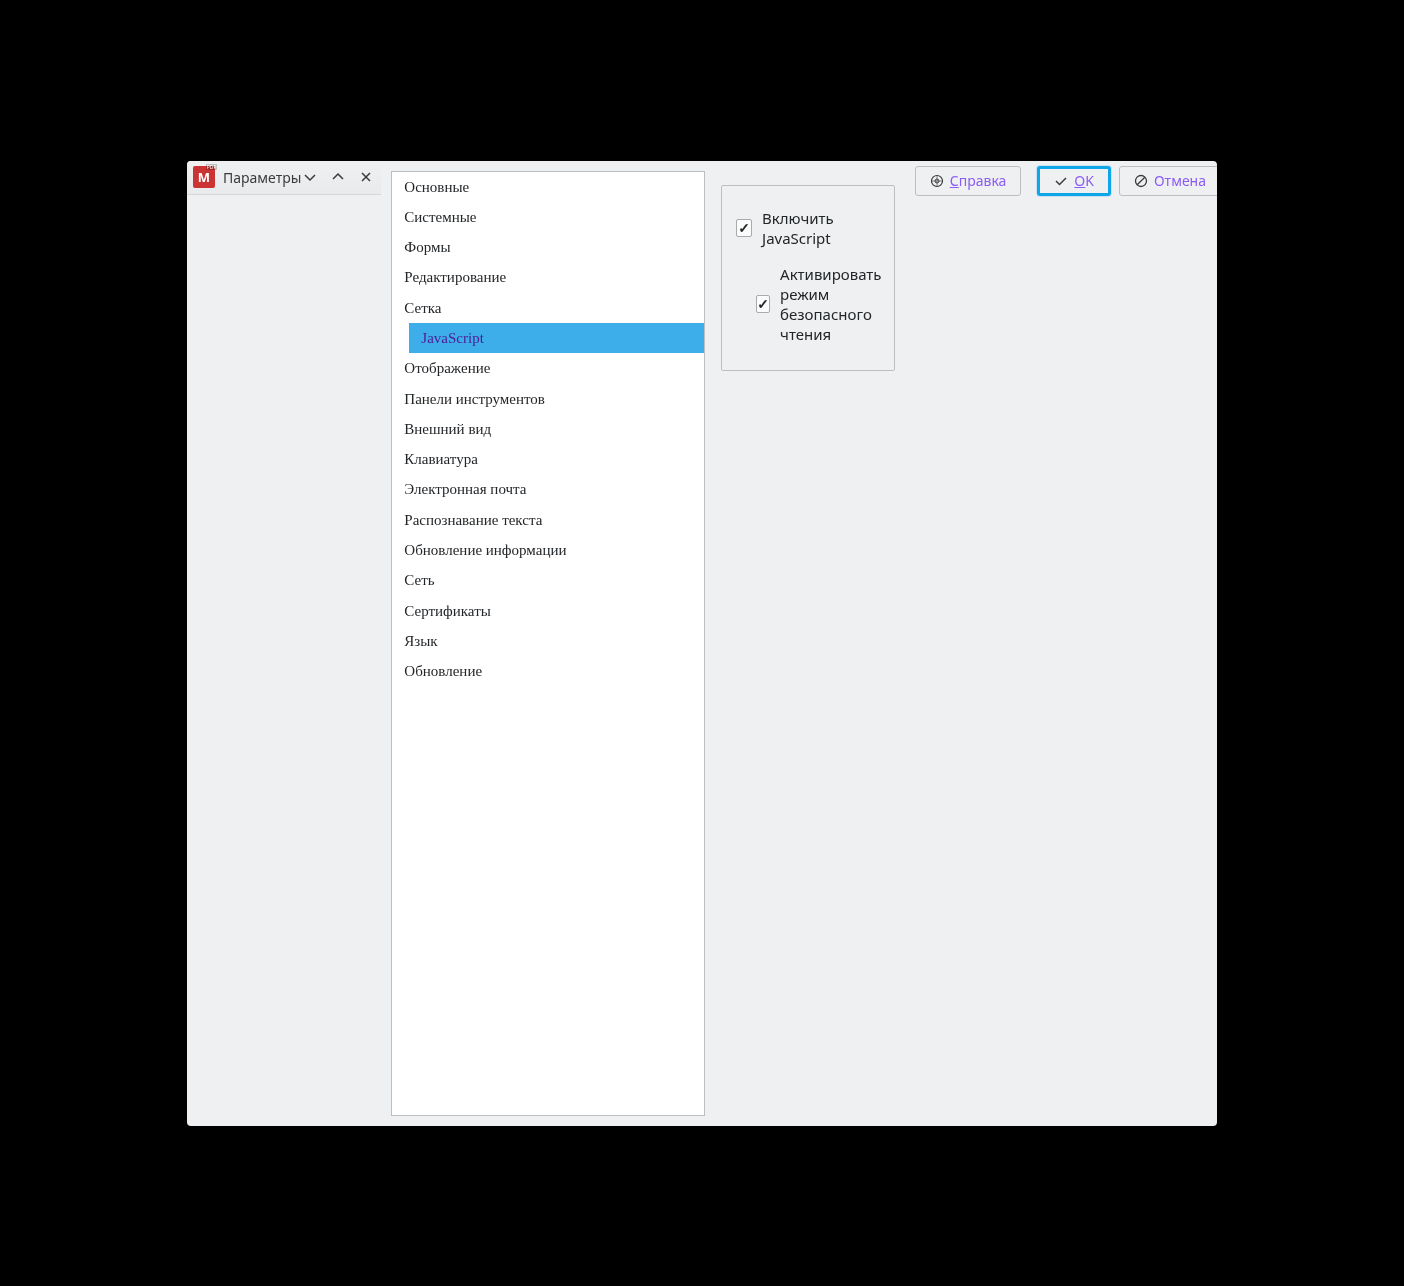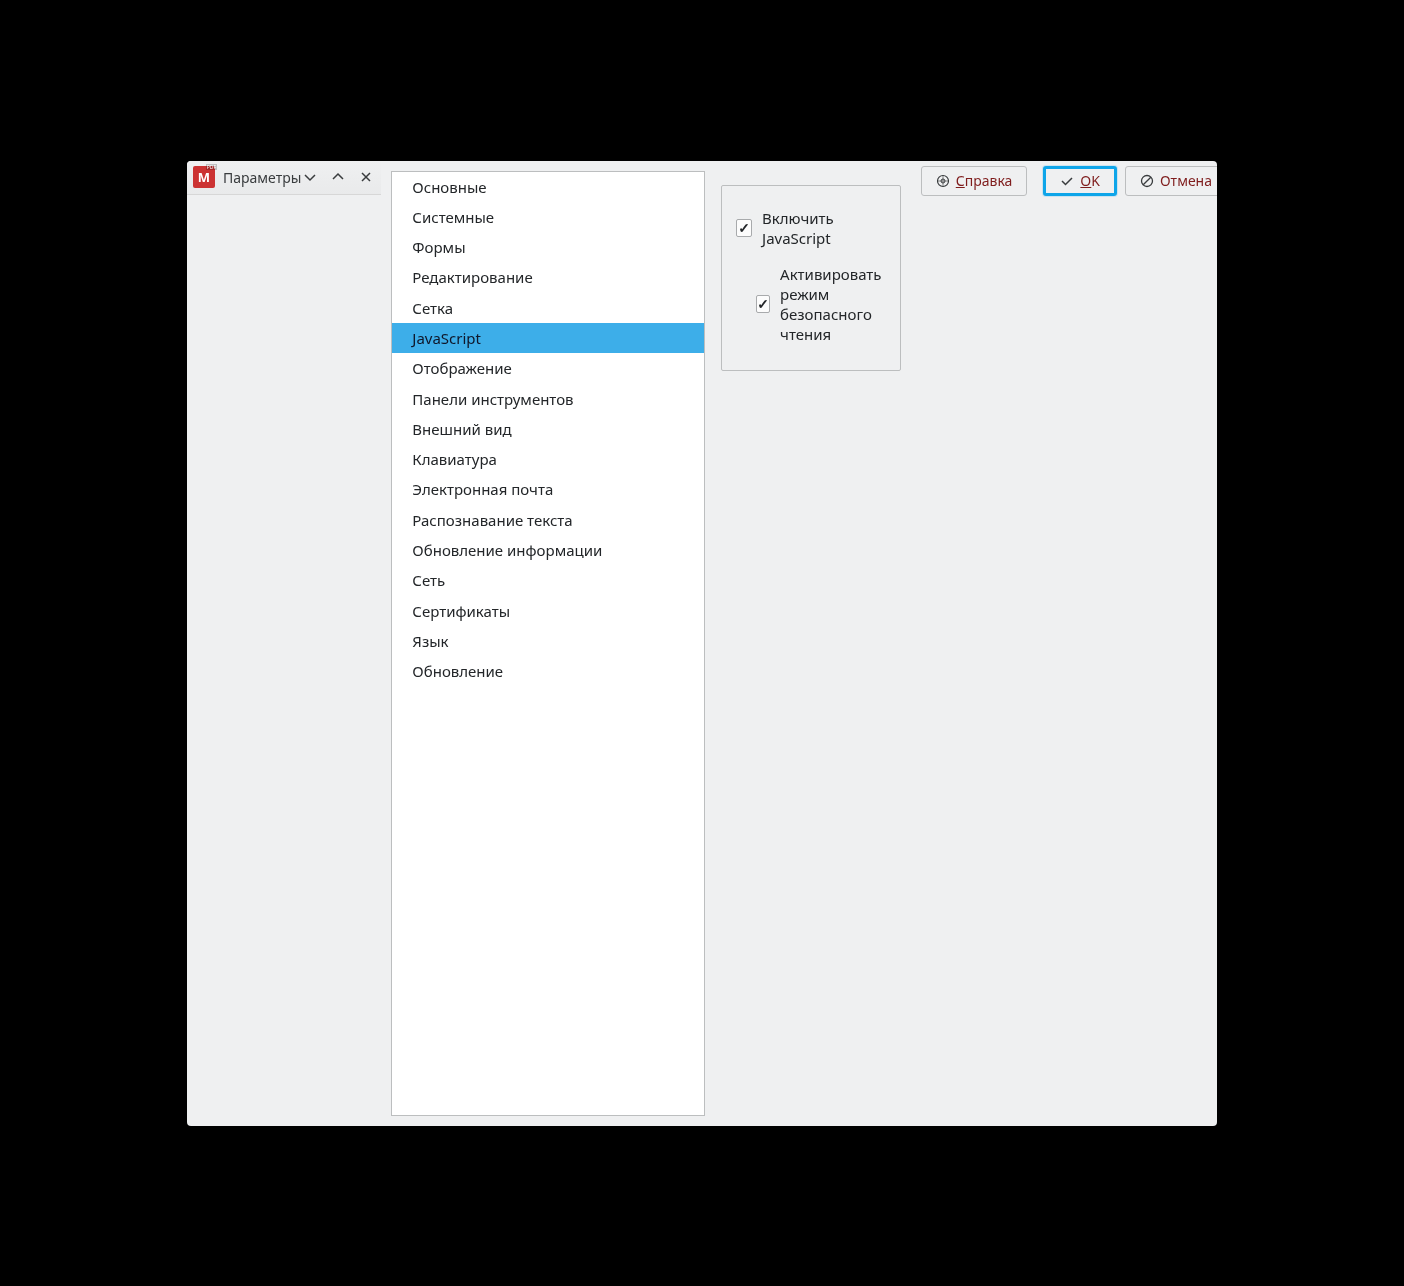--- a/index.html
+++ b/index.html
@@ -82,39 +82,41 @@
       display: flex;
       gap: 16px;
     }
     .sidebar {
       width: 314px;
       background: #fff;
       border: 1px solid #bcbebf;
       overflow-y: auto;
     }
     .sidebar-item {
-      padding: 3px 20px;
+      padding: 3px 12px;
       font-size: 15px;
       cursor: pointer;
       line-height: 1.62;
+      font-family: Liberation Serif, serif;
     }
     .sidebar-item.selected {
       background: #3daee9;
-      color: #0f172a;
+      color: #4c1d95;
+      margin-left: 17px;
     }
     .main-panel {
       flex: 1;
       display: flex;
       flex-direction: column;
     }
     .settings-group {
       border: 1px solid #bcbebf;
       background: #eff0f1;
       border-radius: 2px;
-      padding: 14px 14px 18px 14px;
+      padding: 14px 8px 18px 14px;
       margin-top: 14px;
     }
     .checkbox-row {
       display: flex;
       align-items: center;
       gap: 10px;
       padding: 8px 0;
     }
     .checkbox-row.indented { padding-left: 20px; }
     .checkbox {
@@ -148,21 +150,21 @@
       height: 30px;
       padding: 0 14px;
       background: #eff0f1;
       border: 1px solid #bcbebf;
       border-radius: 3px;
       display: flex;
       align-items: center;
       gap: 6px;
       cursor: pointer;
       font-size: 14px;
-      color: #7f1d1d;
+      color: #8b5cf6;
     }
     .btn.primary {
       border: 3px solid #0ea5e9;
       box-shadow: 0 0 0 1px rgba(61,174,233,0.2);
     }
     .footer-spacer { flex: 1; }
     .btn svg { width: 14px; height: 14px; }
     .btn .ul { text-decoration: underline; }
   </style>
 </head>

